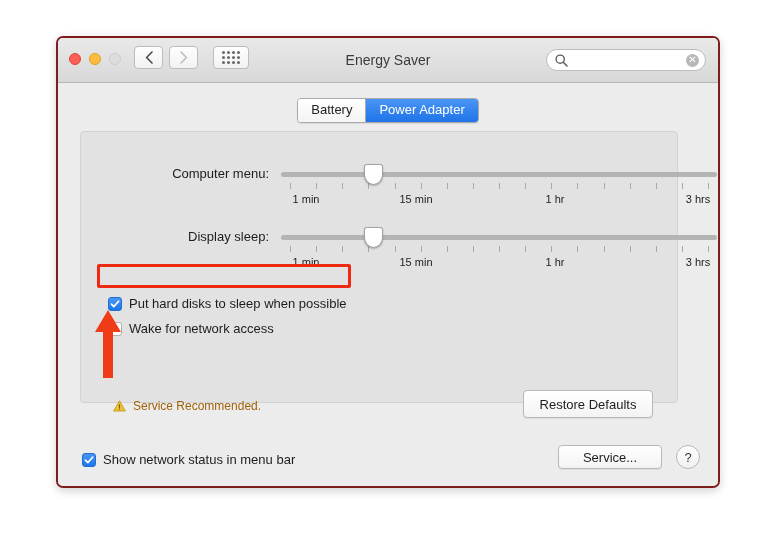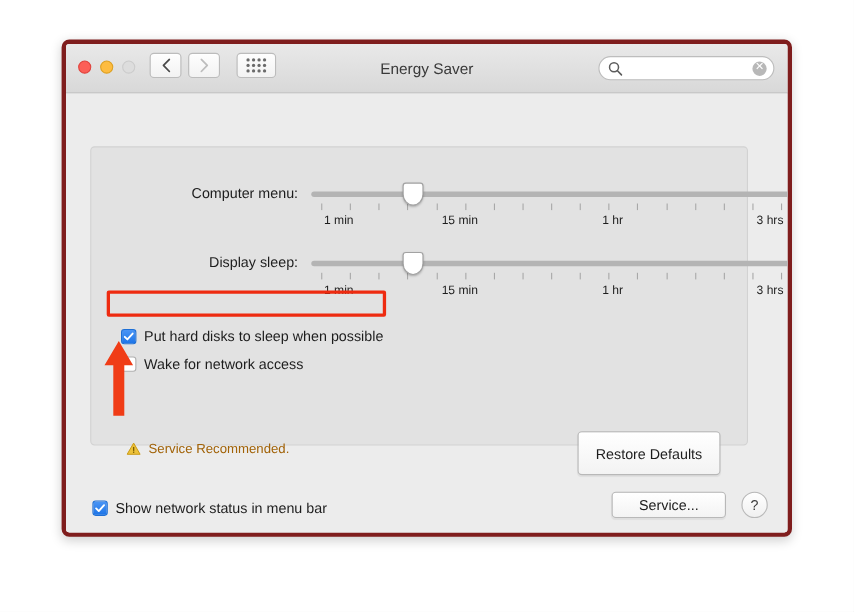--- a/index.html
+++ b/index.html
@@ -12,21 +12,21 @@
 
   #screen { position: relative; width: 776px; height: 556px; background: #ffffff; overflow: hidden; }
 
   
   .window {
     position: absolute;
     left: 56px; top: 36px;
     width: 664px; height: 452px;
     background: #ececec;
     border-radius: 7px;
-    border: 4px solid #7f1d1d;
+    border: 2px solid #7f1d1d;
     box-shadow: 0 3px 10px rgba(0,0,0,0.18);
     overflow: hidden;
   }
 
   
   .titlebar {
     position: relative;
     height: 45px;
     background: linear-gradient(to bottom, #e9e9e9 0%, #d8d8d8 100%);
     border-bottom: 1px solid #b6b6b6;
@@ -152,21 +152,21 @@
   .service .txt { font-size: 12px; color: #a16207; }
 
   
   .btn {
     background: linear-gradient(to bottom,#ffffff,#f3f3f3);
     border: 1px solid #b8b8b8; border-radius: 4px;
     font-family: "Liberation Sans", sans-serif; font-size: 13px; color: #1d1d1d;
     display: flex; align-items: center; justify-content: center;
     box-shadow: 0 1px 1px rgba(0,0,0,.06);
   }
-  .btn-restore { position: absolute; right: 24px; top: 258px; width: 130px; height: 40px; }
+  .btn-restore { position: absolute; right: 24px; top: 258px; width: 130px; height: 28px; }
   .btn-schedule { position: absolute; right: 56px; bottom: 20px; width: 104px; height: 24px; }
   .btn-help {
     position: absolute; right: 18px; bottom: 20px;
     width: 24px; height: 24px; border-radius: 50%;
     background: linear-gradient(to bottom,#ffffff,#f0f0f0);
     border: 1px solid #b8b8b8; font-size: 13px; color: #3a3a3a;
     display:flex; align-items:center; justify-content:center;
   }
 
   .bottom-cb { position: absolute; left: 24px; bottom: 22px; }
@@ -231,20 +231,26 @@
           <circle cx="5.2" cy="5.2" r="4.1" fill="none" stroke="#5c5c5c" stroke-width="1.4"></circle>
           <line x1="8.3" y1="8.3" x2="12" y2="12" stroke="#5c5c5c" stroke-width="1.5" stroke-linecap="round"></line>
         </svg>
         <input type="text" value="" placeholder="" style="">
         <span class="clearbtn">✕</span>
       </div>
     </div>
 
     <div class="body">
 
+      <div class="tabs">
+        <div class="tabwrap">
+          <div class="tab">Battery</div>
+          <div class="tab active">Power Adapter</div>
+        </div>
+      </div>
 
       <div class="panel">
 
         <div class="slider-row" style="top:40px;">
           <div class="srow-label" style="left:0; width:188px; top:-6px;">Computer menu:</div>
           <div class="track-area" style="left:200px; width:436px; height:36px;">
             <div class="track" style="width:436px;"></div>
             <div class="ticks" style="width:436px;" id="ticks-0">
                 <i style="left: 9px;"></i>
                 <i style="left: 35.125px;"></i>

